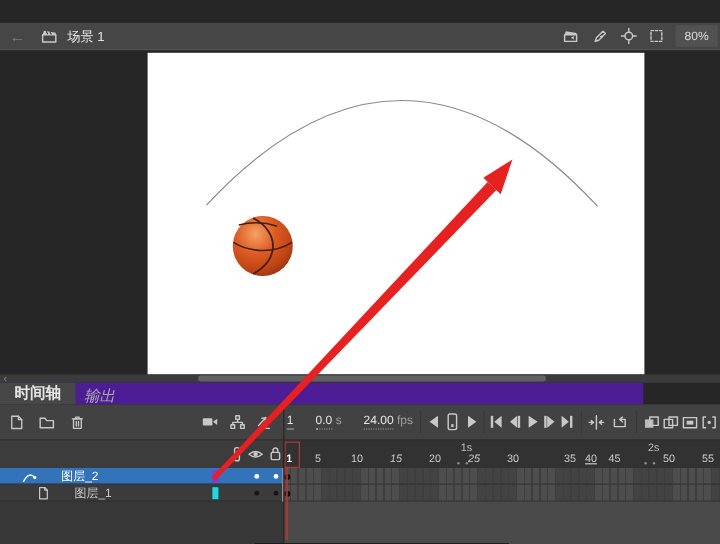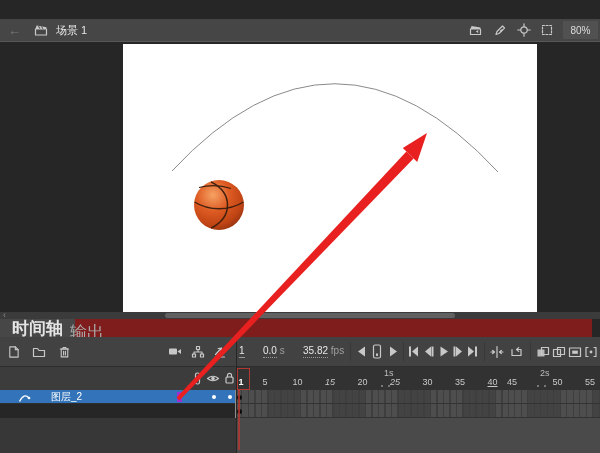--- a/index.html
+++ b/index.html
@@ -29,24 +29,24 @@
   
   .stage-area{left:0;top:42px;width:600px;height:270px;background:#262626;}
   .stage{left:123px;top:2px;width:414px;height:268px;background:#ffffff;}
 
   
   .hscroll{left:0;top:312px;width:600px;height:7px;background:#3b3b3b;}
   .hthumb{left:165px;top:1px;width:290px;height:5px;background:#616161;border-radius:3px;}
   .harrow{left:3px;top:-1px;color:#8d8d8d;font-size:9px;line-height:8px;}
 
   
-  .tl-tabs{left:0;top:319px;width:592px;height:18px;background:#7f1d1d;font-size:17px;}
+  .tl-tabs{left:0;top:319px;width:536px;height:18px;background:#4c1d95;font-size:13px;}
   .tl-tab-active{left:0;top:0;height:18px;padding:0 12px;background:#474747;color:#e5e5e5;
                  font-weight:bold;display:flex;align-items:center;}
-  .tl-tab{left:60px;top:0;height:18px;padding:2px 10px;color:#ababab;display:flex;}
+  .tl-tab{left:60px;top:0;height:18px;padding:2px 10px;color:#ababab;display:flex;font-style:italic;}
 
   
   .tl-toolbar{left:0;top:337px;width:600px;height:29px;background:#424242;border-bottom:1px solid #2e2e2e;}
   .tbi{position:absolute;top:8px;}
   .tsep{position:absolute;top:5px;width:1px;height:19px;background:#383838;}
   .tval{position:absolute;top:8px;font-size:10px;color:#e8e8e8;}
   .scrub{border-bottom:1px dotted #9a9a9a;padding-bottom:1px;}
   .uline{border-bottom:1px solid #9a9a9a;padding-bottom:1px;}
   .tunit{color:#9f9f9f;}
 
@@ -209,21 +209,21 @@
           <path class="ic" d="M2.5 12 h9"></path>
         </svg>
       </span>
 
     <span class="tval uline" style="left:239px">1</span>
     <span class="tval" style="left:263px">
       <span class="scrub">0.0</span>
       <span class="tunit">s</span>
     </span>
     <span class="tval" style="left:303px">
-      <span class="scrub">35.82</span>
+      <span class="scrub">24.00</span>
       <span class="tunit">fps</span>
     </span>
 
     <span class="tsep" style="left:350px"></span>
     <span class="tbi" style="left:357px;top:9px">
       <svg width="9" height="11" viewBox="0 0 9 11">
           <polygon class="icf" points="8,0.5 1,5.5 8,10.5"></polygon>
         </svg>
       </span>
     <span class="tbi" style="left:372px;top:7px">
@@ -331,21 +331,21 @@
     </div>
     <div class="abs ruler-right" id="ruler-frames">
       <div class="ph-box"></div>
     <span class="rlab first" style="left: 2.5px;">1</span>
         <span class="rlab" style="left: 29px;">5</span>
         <span class="rlab" style="left: 61.5px;">10</span>
         <span class="rlab" style="left: 94px; font-style: italic;">15</span>
         <span class="rlab" style="left: 126.5px;">20</span>
         <span class="rlab" style="left: 159px; font-style: italic;">25</span>
         <span class="rlab" style="left: 191.5px;">30</span>
-        <span class="rlab" style="left: 224px;">35</span>
+        <span class="rlab" style="left: 239px;">35</span>
         <span class="rlab" style="left: 256.5px; text-decoration: underline;">40</span>
         <span class="rlab" style="left: 276px;">45</span>
         <span class="rlab" style="left: 321.5px;">50</span>
         <span class="rlab" style="left: 354px;">55</span>
         <span class="slab" style="left: 152.75px;">1s</span>
         <i class="stick" style="left: 151.5px;"></i>
         <i class="stick" style="left: 145px;"></i>
         <span class="slab" style="left: 308.75px;">2s</span>
         <i class="stick" style="left: 307.5px;"></i>
         <i class="stick" style="left: 301px;"></i>
@@ -358,20 +358,32 @@
         <svg width="13" height="12" viewBox="0 0 13 12">
             <path d="M1.5 10.5 Q6 1.5 11 7" fill="none" stroke="#ffffff" stroke-width="1.2"></path>
             <circle cx="11" cy="7" r="1.3" fill="#ffffff"></circle>
           </svg>
         </span>
       <span class="lyr-name">图层_2</span>
       <span class="swatch" id="swatch-0" style="background: rgb(155, 47, 214);"></span>
       <span class="coldot dot-eye"></span>
       <span class="coldot dot-lock"></span>
     </div>
+    <div class="layer-row" id="layer-row-1" style="top:14px">
+      <span class="lyr-ic indent">
+        <svg width="12" height="12" viewBox="0 0 14 14">
+            <path class="ic" d="M3.5 1.5 h5 L11 4 V12.5 h-7.5 z"></path>
+            <path class="ic" d="M8.5 1.5 V4 H11"></path>
+          </svg>
+        </span>
+      <span class="lyr-name">图层_1</span>
+      <span class="swatch" id="swatch-1" style="background: rgb(24, 220, 228);"></span>
+      <span class="coldot dot-eye"></span>
+      <span class="coldot dot-lock"></span>
+    </div>
     <div class="frames" id="frames-row-0" style="top:0">
         <i class="kf" style="left: 1.2px;"></i>
       </div>
     <div class="frames" id="frames-row-1" style="top:14px">
         <i class="kf" style="left: 1.2px;"></i>
       </div>
   </div>
 
   <div class="abs bottom-left"></div>
   <div class="abs bottom-frames"></div>

